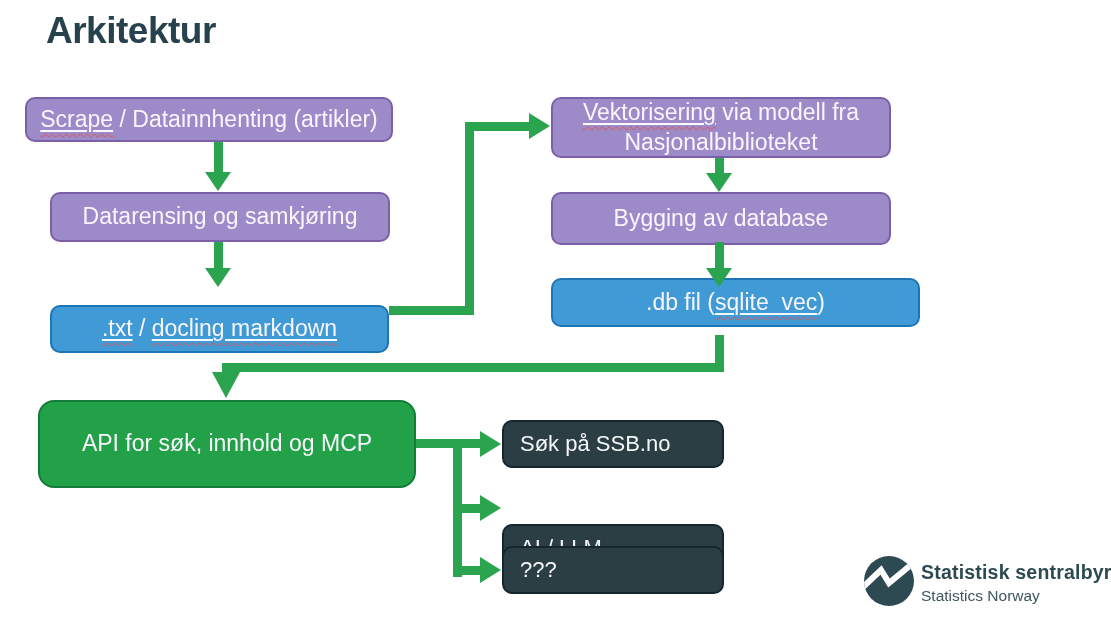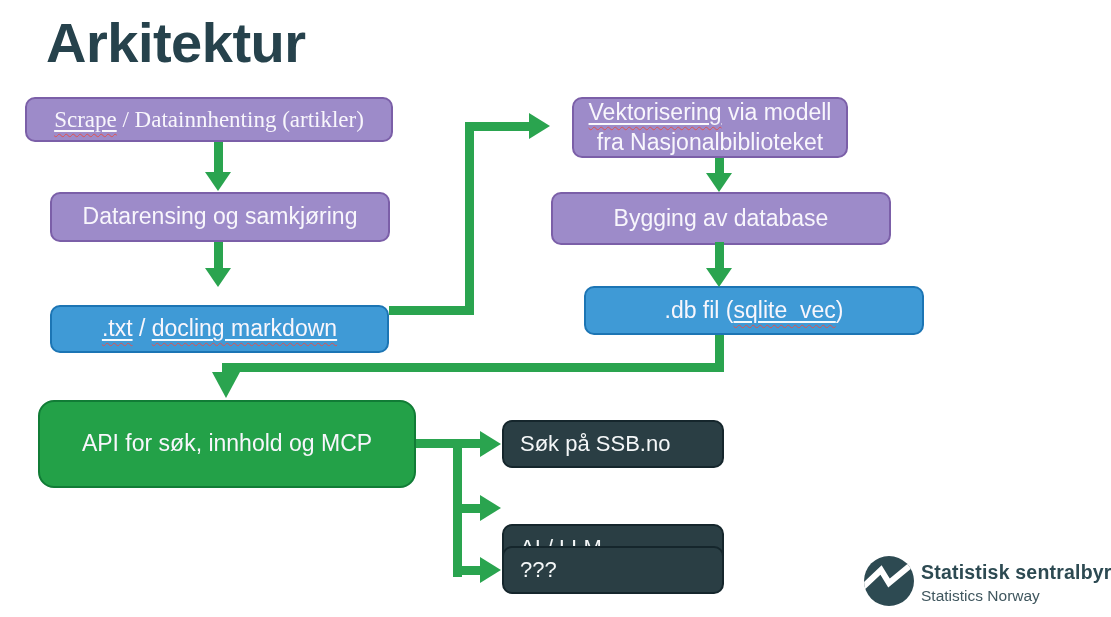--- a/index.html
+++ b/index.html
@@ -8,21 +8,21 @@
     --green-fill:#23a148;  --green-border:#117c36;
     --dark-fill:#2a3e44;   --dark-border:#15262c;
     --arrow:#2aa44f; --title-text:#26424c; --misspell:#e0524f;
     --logo-teal:#2d4a52;
   }
   html,body{margin:0;padding:0;}
   body{font-family:"Liberation Sans","DejaVu Sans",sans-serif;background:#888;}
   .slide{position:relative;width:1111px;height:617px;background:#ffffff;overflow:hidden;}
   .page-title{
     position:absolute;left:46px;top:10px;
-    font-size:56px;font-weight:800;letter-spacing:-0.5px;
+    font-size:37px;font-weight:800;letter-spacing:-0.5px;
     color:var(--title-text);
   }
   .node{
     position:absolute;box-sizing:border-box;
     display:flex;align-items:center;justify-content:center;
     text-align:center;border-radius:10px;
     font-size:23px;color:#f8f6fc;line-height:1.28;
     padding:2px 8px;
   }
   .node.purple{background:var(--purple-fill);border:2px solid var(--purple-border);}
@@ -48,41 +48,41 @@
   .logo-title{font-size:19.5px;font-weight:700;color:var(--logo-teal);letter-spacing:0.2px;white-space:nowrap;}
   .logo-subtitle{font-size:15.5px;color:#3f565e;margin-top:3px;white-space:nowrap;}
 </style>
 </head>
 <body>
 
 <div class="slide">
 
   <div class="page-title">Arkitektur</div>
 
-  <div class="node purple" style="left:25px;top:97px;width:368px;height:45px;font-family:Liberation Serif, serif;">
+  <div class="node purple" style="left:25px;top:97px;width:368px;height:45px;">
     <span><span class="lnk"><span class="wav">Scrape</span></span><span> / Datainnhenting (artikler)</span></span>
   </div>
 
   <div class="node purple" style="left:50px;top:192px;width:340px;height:50px;text-align:right;">
     <span>Datarensing og samkjøring</span>
   </div>
 
   <div class="node blue" style="left:50px;top:305px;width:339px;height:48px;">
     <span><span class="lnk"><span class="wav">.txt</span></span><span> / </span><span class="lnk"><span class="wav">docling markdown</span></span></span>
   </div>
 
-  <div class="node purple" style="left:551px;top:97px;width:276px;height:61px;margin-left:21px;">
+  <div class="node purple" style="left:551px;top:97px;width:340px;height:61px;">
     <span><span class="lnk"><span class="wav">Vektorisering</span></span><span> via modell fra Nasjonalbiblioteket</span></span>
   </div>
 
   <div class="node purple" style="left:551px;top:192px;width:340px;height:53px;">
     <span>Bygging av database</span>
   </div>
 
-  <div class="node blue" style="left:551px;top:286px;width:340px;height:49px;margin-left:33px;">
+  <div class="node blue" style="left:551px;top:278px;width:369px;height:49px;">
     <span><span>.db fil (</span><span class="lnk"><span class="wav">sqlite_vec</span></span><span>)</span></span>
   </div>
 
   <div class="node green" style="left:38px;top:400px;width:378px;height:88px;">
     <span>API for søk, innhold og MCP</span>
   </div>
 
   <div class="node dark" style="left:502px;top:420px;width:222px;height:48px;">
     <span>Søk på SSB.no</span>
   </div>

